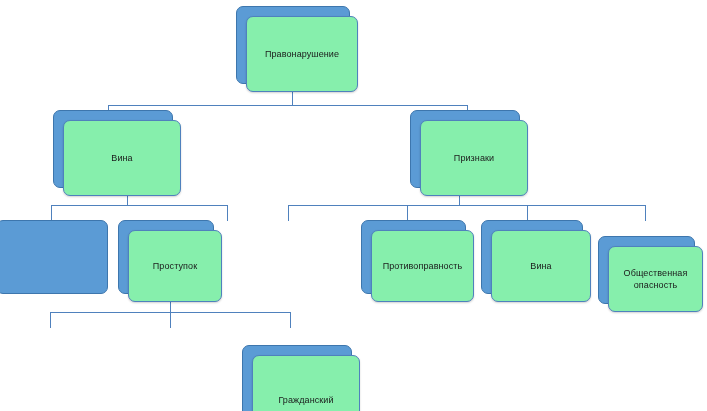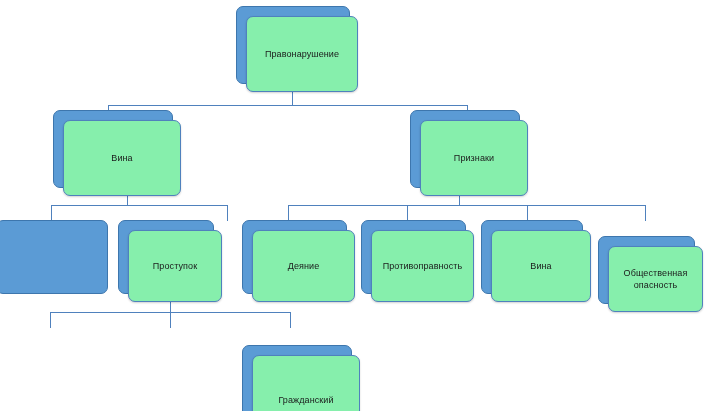--- a/index.html
+++ b/index.html
@@ -117,26 +117,20 @@
     <div class="back"></div>
   </div>
 
   <div class="node" style="left:118px; top:220px; width:104px; height:82px;">
     <div class="back"></div>
     <div class="front">
       <span class="label">Проступок</span>
     </div>
   </div>
 
-  <div class="node" style="left:242px; top:220px; width:113px; height:82px;">
-    <div class="back"></div>
-    <div class="front">
-      <span class="label">Деяние</span>
-    </div>
-  </div>
 
   <div class="node" style="left:361px; top:220px; width:113px; height:82px;">
     <div class="back"></div>
     <div class="front">
       <span class="label">Противоправность</span>
     </div>
   </div>
 
   <div class="node" style="left:481px; top:220px; width:110px; height:82px;border-radius:16px;">
     <div class="back"></div>

